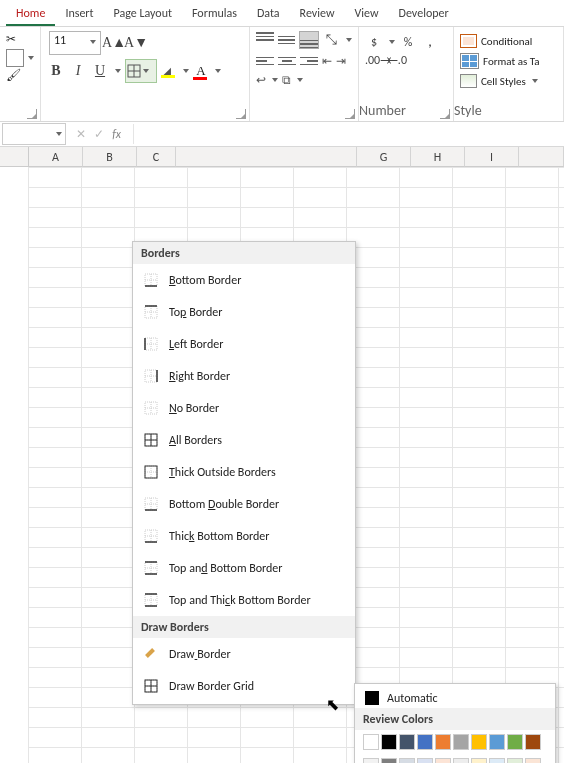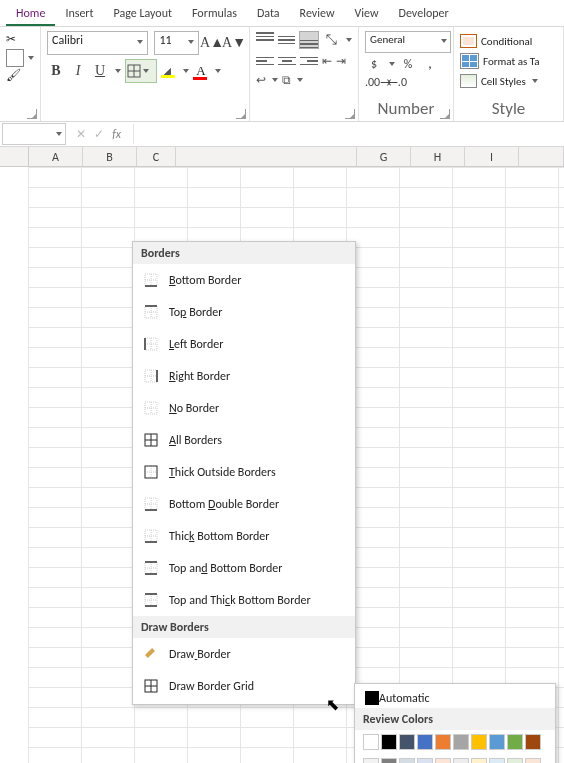--- a/index.html
+++ b/index.html
@@ -1,24 +1,24 @@
 <!DOCTYPE html>
 <html><head>
 <meta charset="utf-8">
 <style>
 html,body{margin:0;padding:0;font-family:"Segoe UI","Calibri",sans-serif;font-size:12px;color:#222;background:#fff;overflow:hidden}
 .win{width:564px;height:763px;position:relative}
 
 .tabs{display:flex;gap:0;padding:4px 6px 0 6px;border-bottom:1px solid #d8d8d8;height:22px}
 .tab{padding:2px 10px 4px 10px;color:#444;cursor:pointer}
-.tab.active{color:#701a75;border-bottom:2px solid #217346;font-weight:400}
+.tab.active{color:#b91c1c;border-bottom:2px solid #217346;font-weight:400}
 
 .ribbon{display:flex;border-bottom:1px solid #d8d8d8;height:94px}
 .group{border-right:1px solid #e1e1e1;padding:4px 6px 2px 6px;display:flex;flex-direction:column;position:relative}
-.glabel{position:absolute;bottom:2px;left:0;right:0;text-align:center;color:#666;font-size:17px}
+.glabel{position:absolute;bottom:2px;left:0;right:0;text-align:left;color:#666;font-size:14px}
 .dbl{position:absolute;bottom:2px;right:3px;width:9px;height:9px;border:1px solid #9a9a9a;border-left:none;border-top:none}
 .dbl::after{content:"";position:absolute;right:-1px;bottom:-1px;border:3px solid transparent;border-right-color:#9a9a9a;border-bottom-color:#9a9a9a}
 .row{display:flex;align-items:center;gap:4px}
 
 .clip{width:28px}
 .miniico{width:16px;height:16px;border:1px solid #888;display:inline-block}
 .smallbtn{display:flex;align-items:center;gap:2px;height:18px}
 .dd{width:0;height:0;border-left:3px solid transparent;border-right:3px solid transparent;border-top:4px solid #666;display:inline-block;margin-left:2px}
 
 .font{width:196px}
@@ -80,21 +80,21 @@
   background-image:linear-gradient(#e5e5e5 1px,transparent 1px),linear-gradient(90deg,#e5e5e5 1px,transparent 1px);
   background-size:53px 20px}
 
 .ddmenu{position:absolute;left:132px;top:94px;width:222px;background:#fff;border:1px solid #c8c8c8;box-shadow:2px 2px 5px rgba(0,0,0,.2);z-index:5;padding-bottom:2px}
 .ddhdr{background:#f1f1f1;padding:4px 8px;font-weight:600;color:#444;font-size:12px}
 .dditem{display:flex;align-items:center;gap:10px;padding:4px 8px 4px 10px;height:24px;cursor:pointer;position:relative}
 .ddico{width:16px;height:16px;flex:0 0 16px}
 .u{text-decoration:underline}
 
 .colormenu{position:absolute;left:354px;top:536px;width:200px;background:#fff;border:1px solid #c8c8c8;box-shadow:2px 2px 5px rgba(0,0,0,.2);z-index:6;padding:4px 0}
-.cmrow{display:flex;align-items:center;padding:3px 10px}
+.cmrow{display:flex;align-items:center;gap:8px;padding:3px 10px}
 .cmhdr{font-weight:600;padding:4px 8px;font-size:12px;background:#f1f1f1;color:#444}
 .swatchgrid{display:grid;grid-template-columns:repeat(10,16px);gap:2px;padding:4px 8px}
 .sw{width:16px;height:16px;border:1px solid #ccc;box-sizing:border-box}
 .auto{width:14px;height:14px;background:#000}
 
 .cursor{position:absolute;left:326px;top:548px;z-index:10;font-size:16px;color:#000;pointer-events:none}
 
 .pencil{width:14px;height:14px;display:inline-block;transform:rotate(-45deg);position:relative}
 .pencil::before{content:"";position:absolute;width:10px;height:4px;background:#d9a34a;left:2px;top:5px}
 </style>
@@ -125,21 +125,20 @@
           <span class="dd"></span>
         </div>
       <div class="smallbtn">
           <span class="miniico" style="border:none">🖌</span>
         </div>
       <div class="dbl"></div>
     </div>
 
     <div class="group font">
       <div class="row">
-        <div class="fontname"><span>Calibri</span><span class="dd"></span></div>
         <div class="fontsize"><span>11</span><span class="dd"></span></div>
         <span class="fico">A<span class="sup">▲</span></span>
         <span class="fico">A<span class="sup">▼</span></span>
       </div>
       <div class="row row2">
         <span class="fico" style="font-weight:bold">B</span>
         <span class="fico" style="font-style:italic">I</span>
         <span class="fico und">U</span>
           <span class="dd"></span>
 
@@ -201,21 +200,20 @@
       <div class="row row2">
         <span class="indent">↩</span>
           <span class="dd"></span>
         <span class="indent">⧉</span>
           <span class="dd"></span>
       </div>
       <div class="dbl"></div>
     </div>
 
     <div class="group num">
-      <div class="numfmt"><span>General</span><span class="dd"></span></div>
       <div class="row row2">
         <span class="numico">$</span>
           <span class="dd"></span>
         <span class="numico">%</span>
         <span class="numico" style="font-weight:bold">,</span>
       </div>
       <div class="row row2">
         <span class="numico">.00→</span>
         <span class="numico">←.0</span>
       </div>

